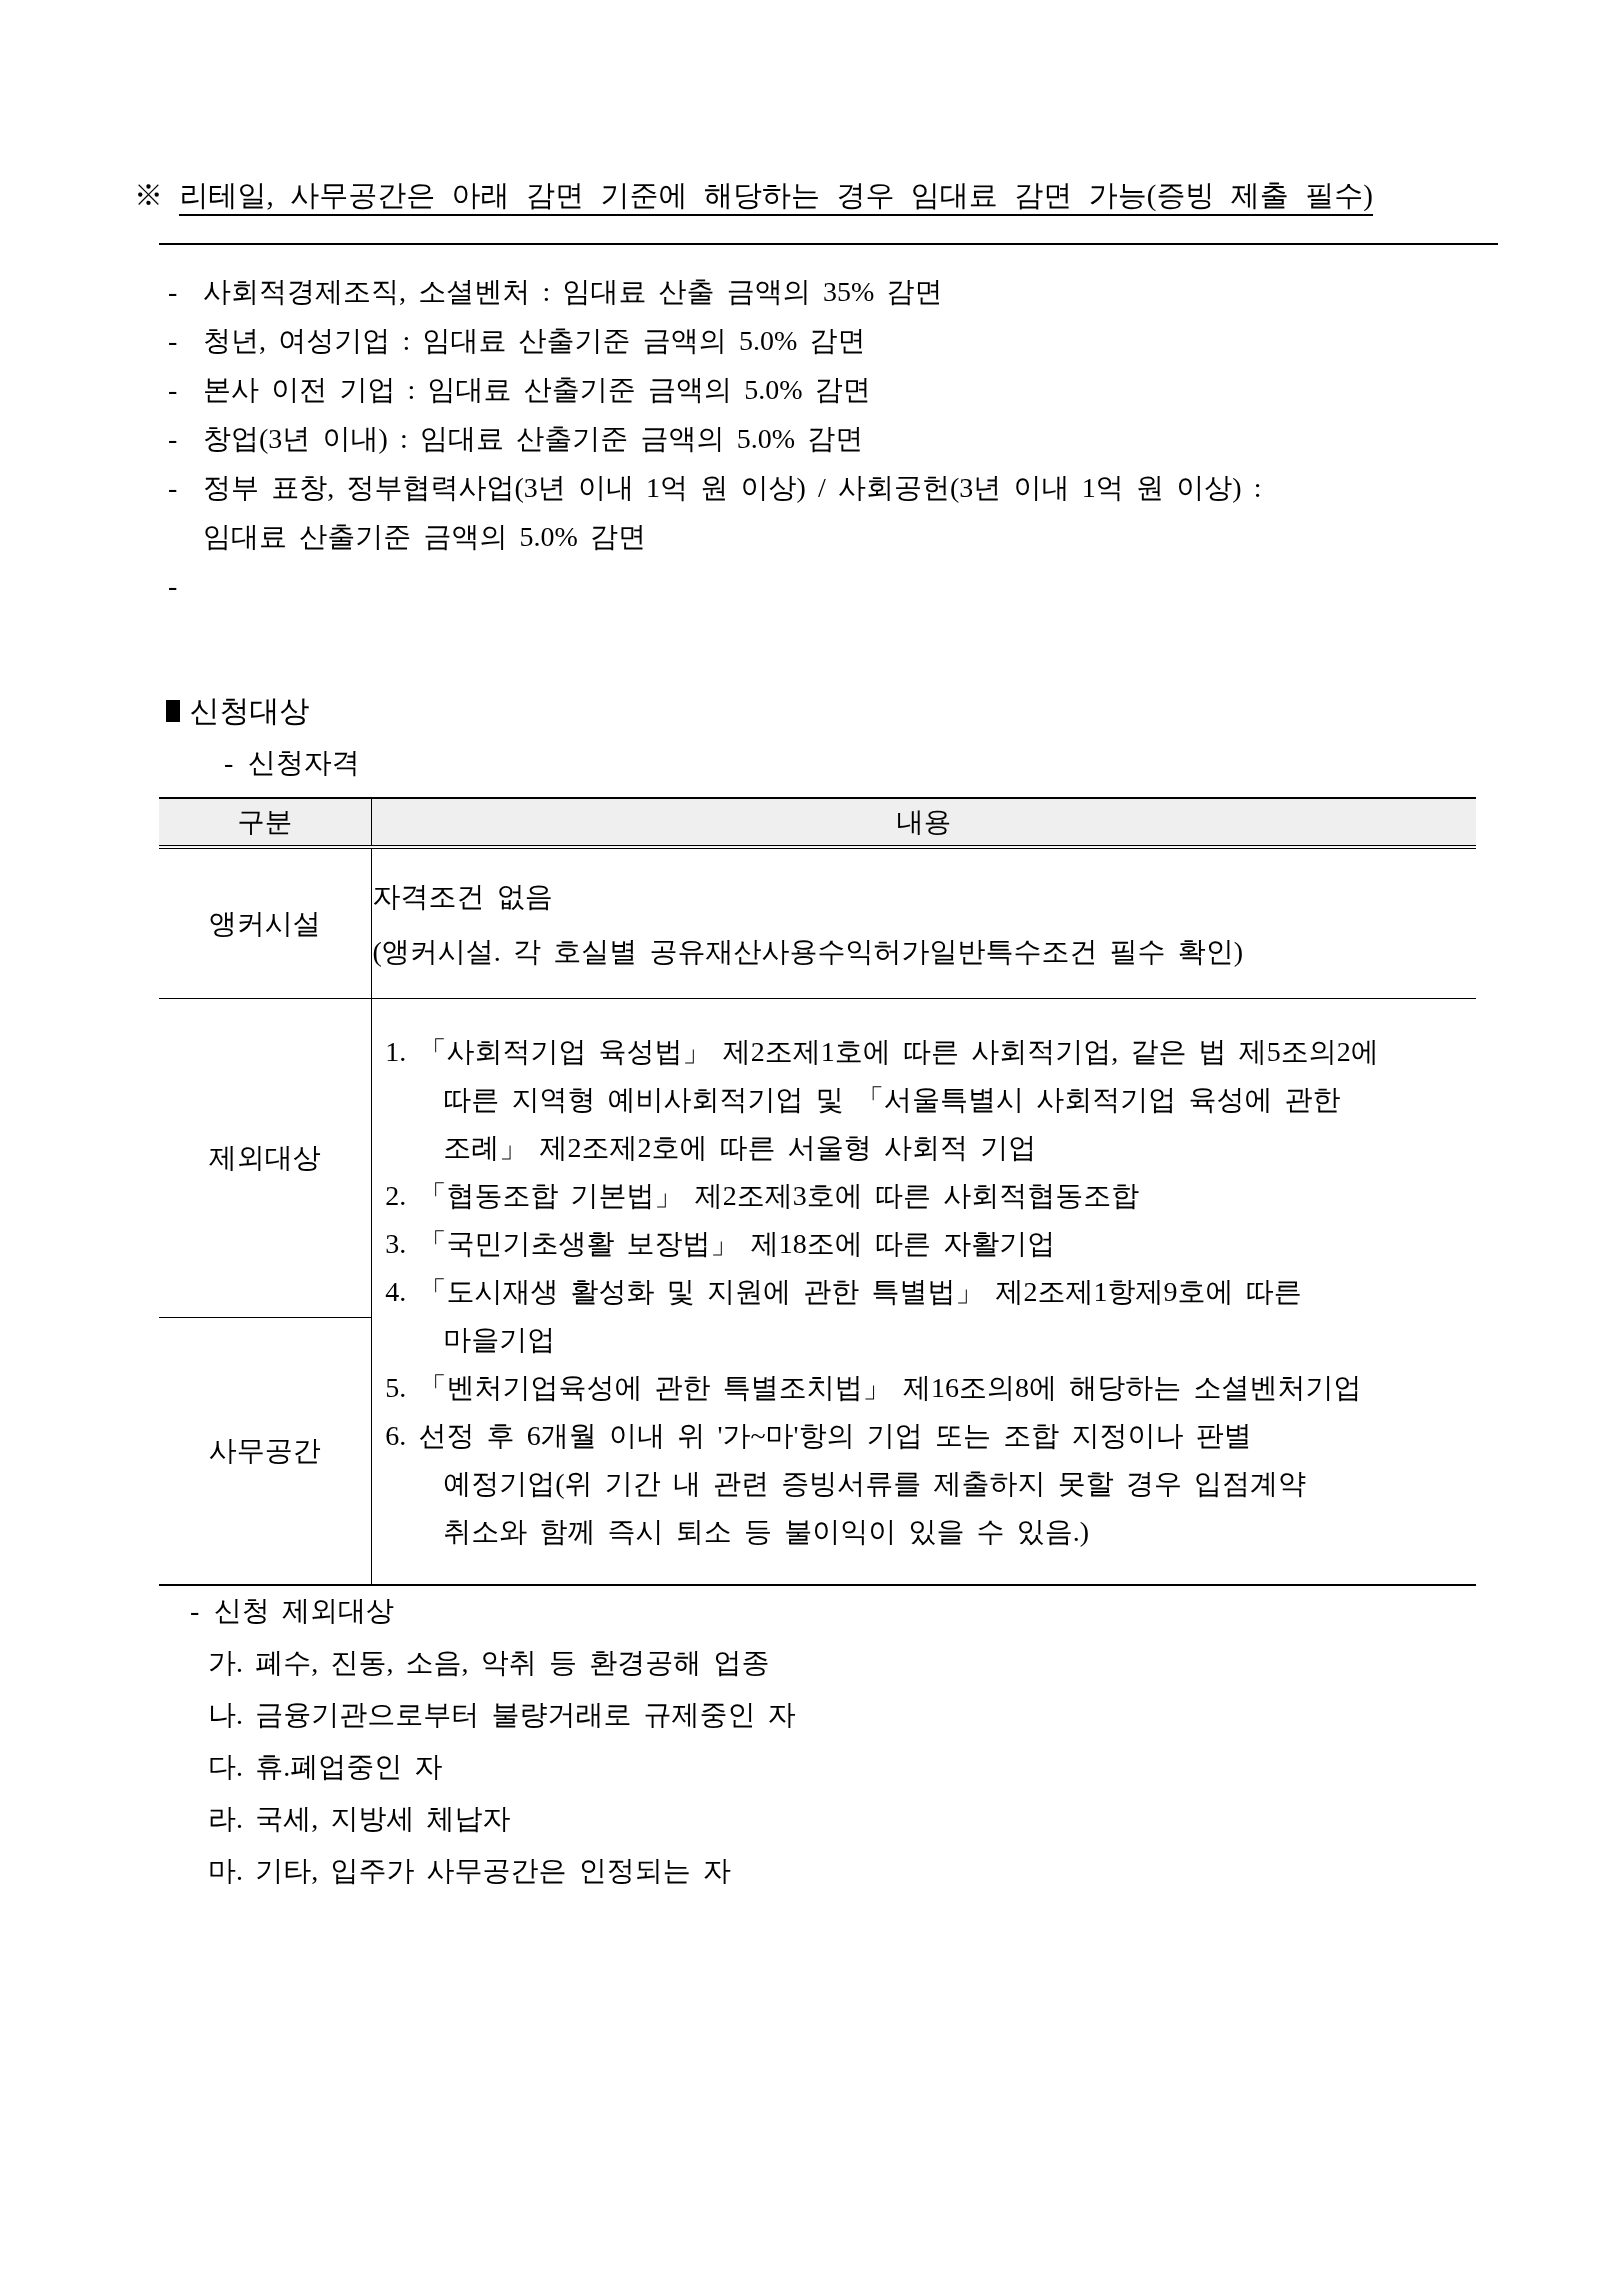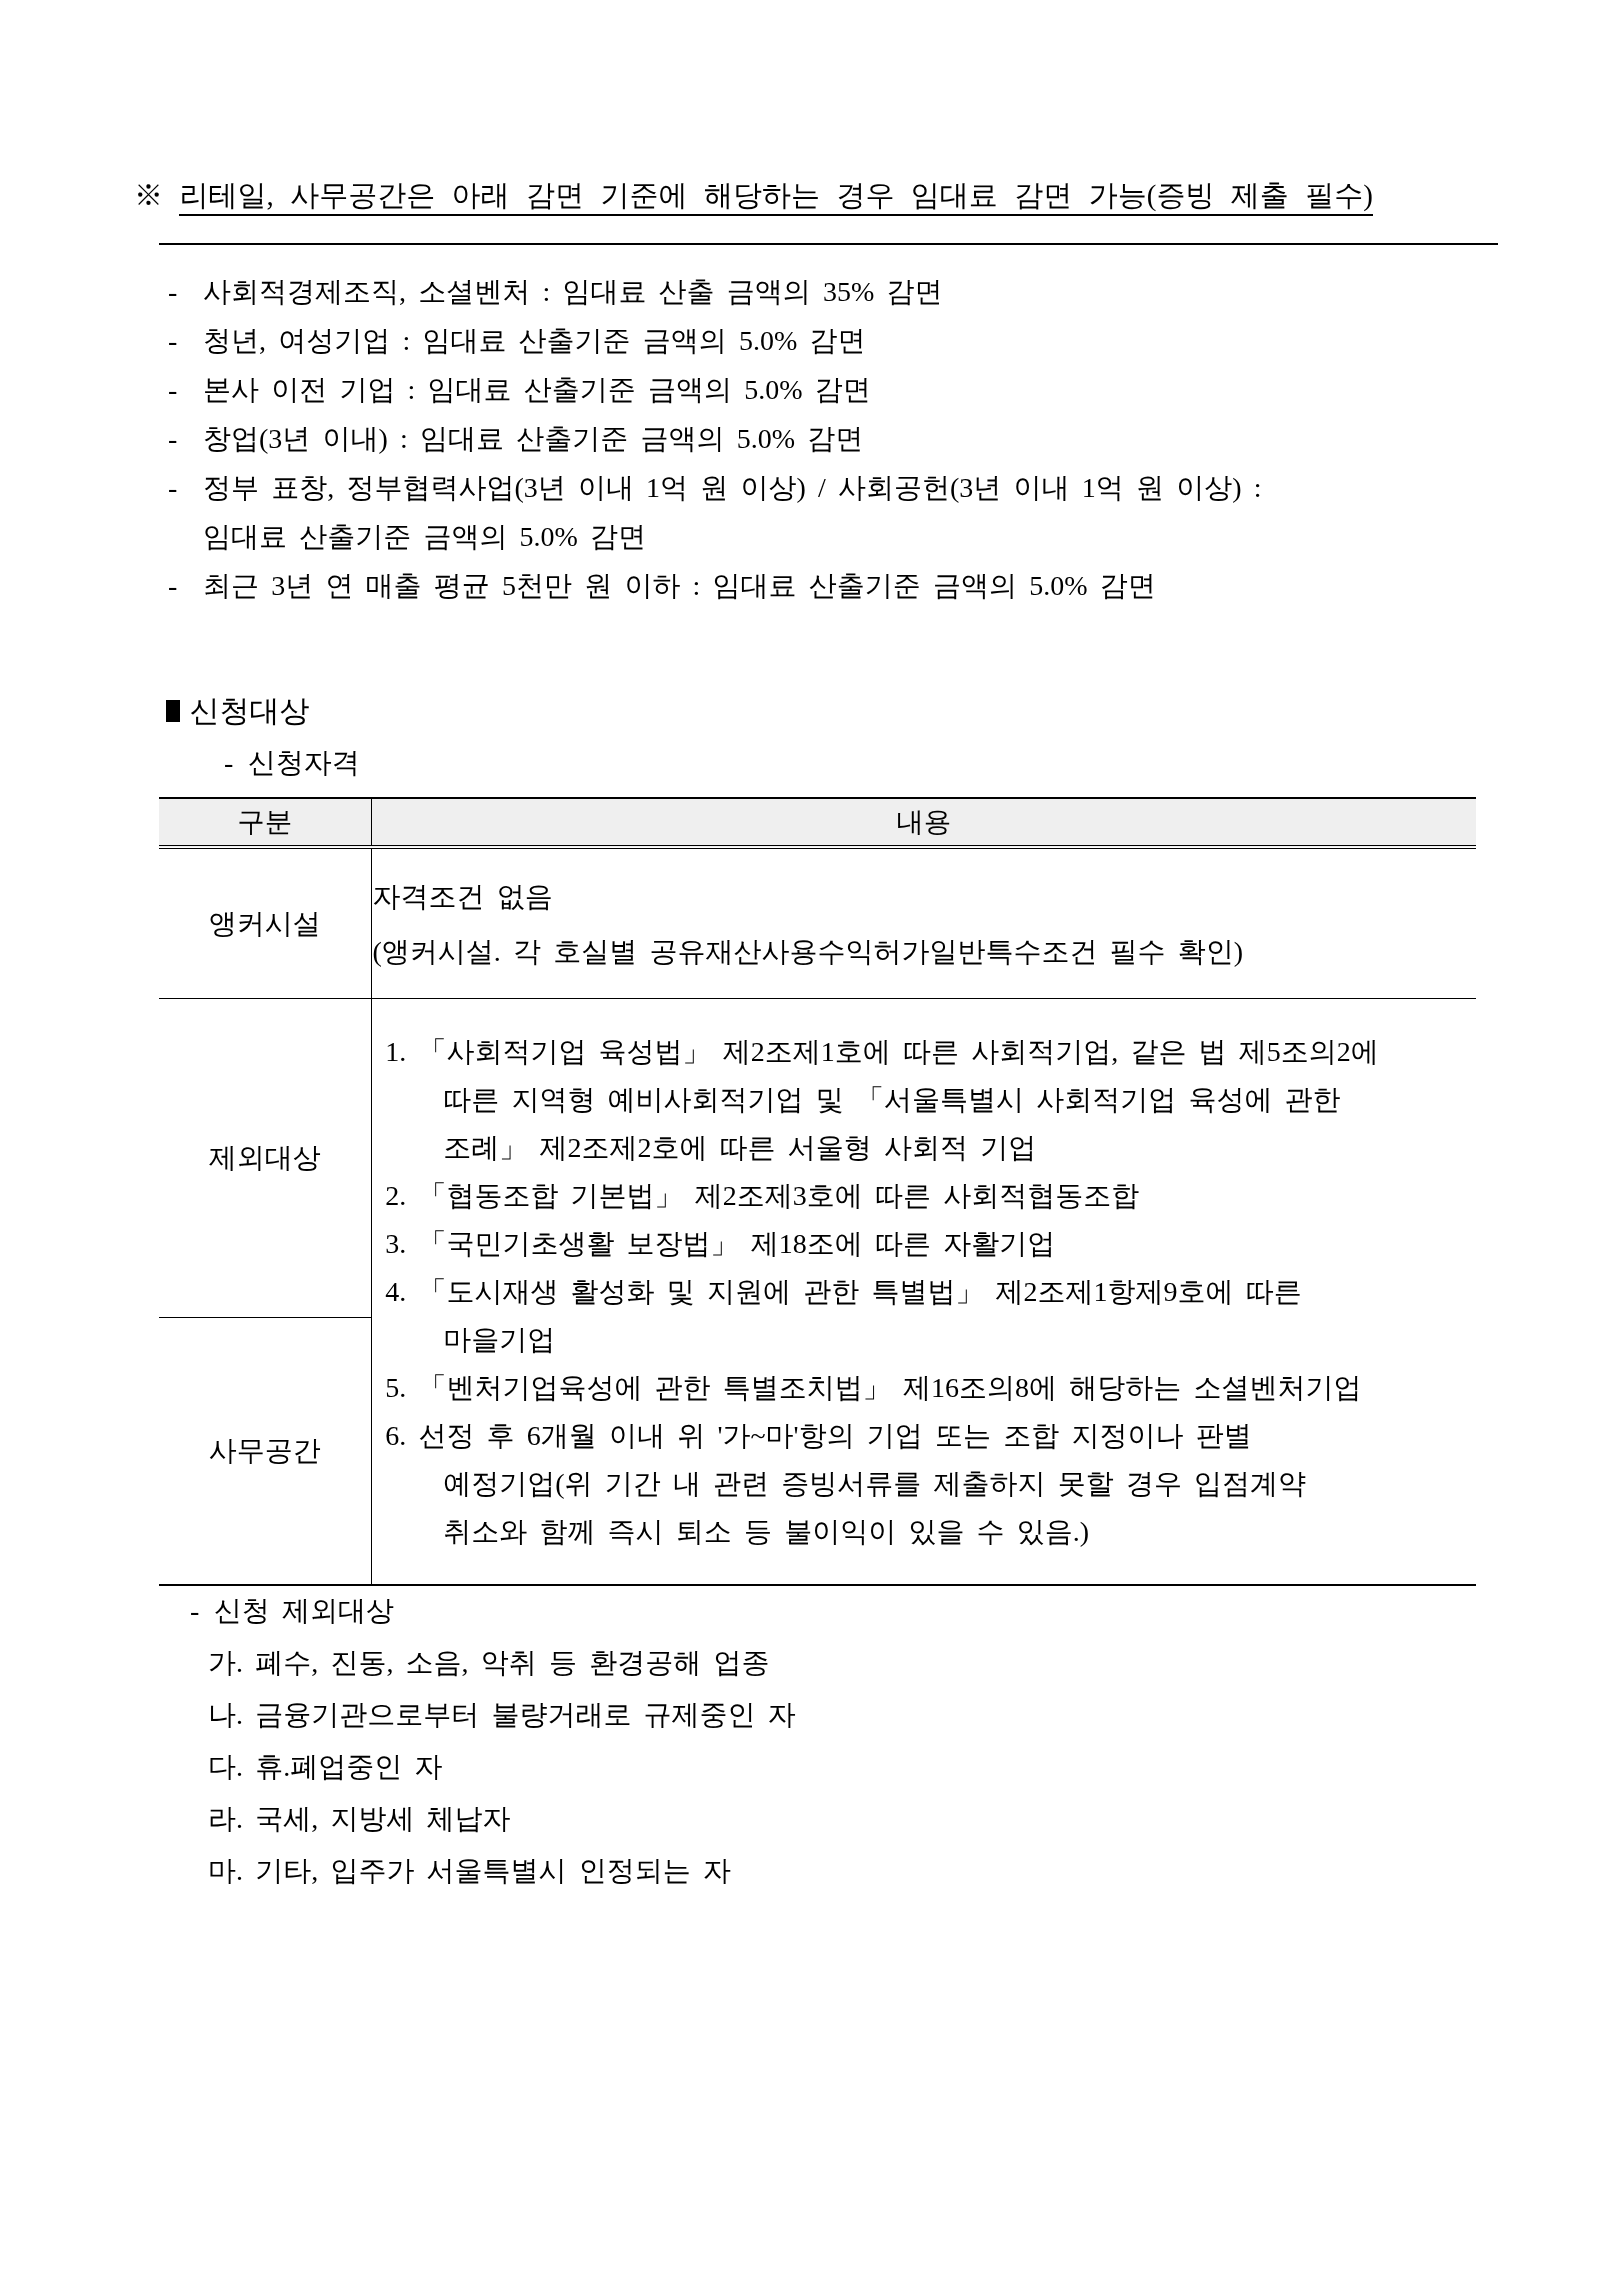--- a/index.html
+++ b/index.html
@@ -140,21 +140,20 @@
       <span class="dash">-</span>
       <span class="pre">창업(3년 이내) : 임대료 산출기준 금액의 5.0% 감면</span>
     </div>
     <div class="item">
       <span class="dash">-</span>
       <span class="pre">정부 표창, 정부협력사업(3년 이내 1억 원 이상) / 사회공헌(3년 이내 1억 원 이상) :
 임대료 산출기준 금액의 5.0% 감면</span>
     </div>
     <div class="item">
       <span class="dash">-</span>
-      <span class="pre">최근 3년 연 매출 평균 5천만 원 이하 : 임대료 산출기준 금액의 5.0% 감면</span>
     </div>
   </div>
 
   <div class="section-apply">
     <span class="sq-bullet"></span><span>신청대상</span>
   </div>
 
   <div class="sub-head qualification">
     <span class="dash">-</span><span>신청자격</span>
   </div>
@@ -202,17 +201,17 @@
 
   <div class="sub-head exclusion">
     <span class="dash">-</span><span>신청 제외대상</span>
   </div>
 
   <div class="exclusion-list">
     <div>가. 폐수, 진동, 소음, 악취 등 환경공해 업종</div>
     <div>나. 금융기관으로부터 불량거래로 규제중인 자</div>
     <div>다. 휴.폐업중인 자</div>
     <div>라. 국세, 지방세 체납자</div>
-    <div>마. 기타, 입주가 서울특별시 인정되는 자</div>
+    <div>마. 기타, 입주가 사무공간은 인정되는 자</div>
   </div>
 
 </div>
 
 
 </body></html>

